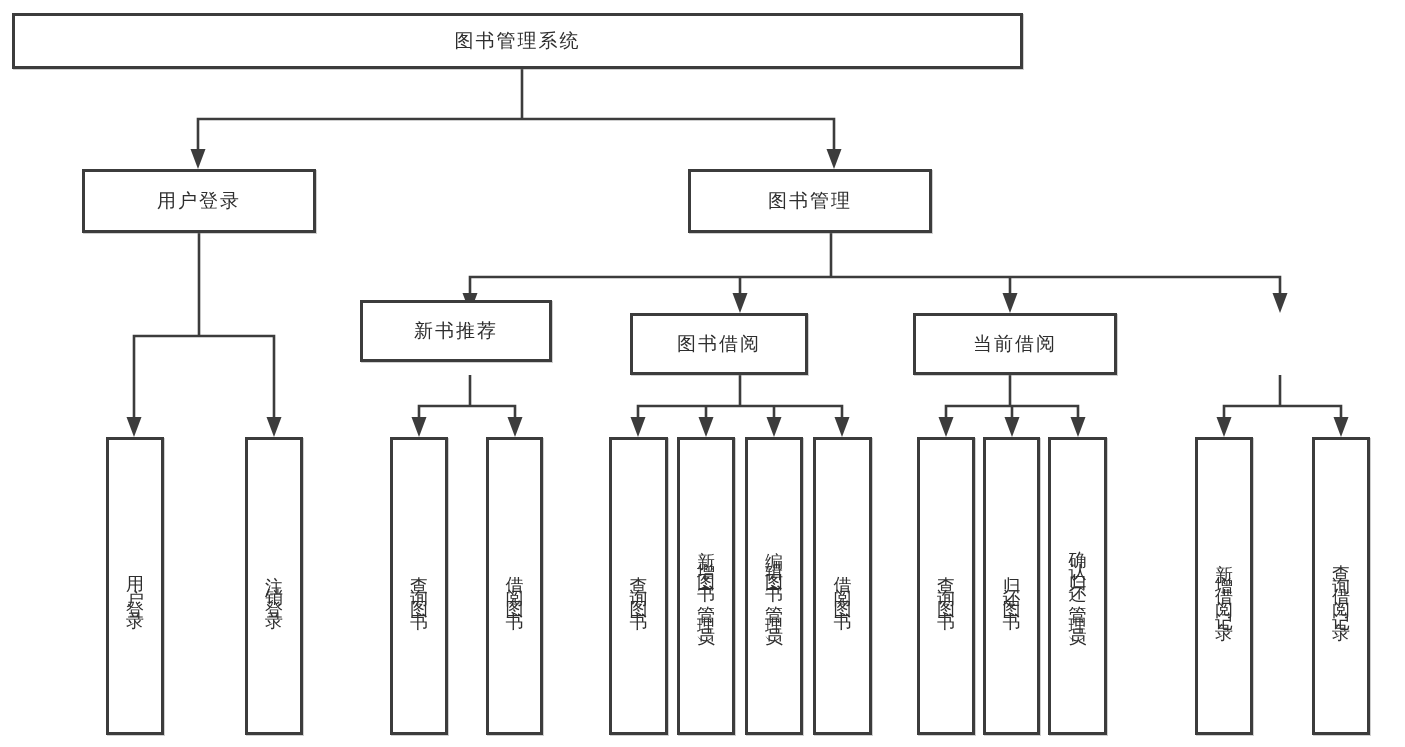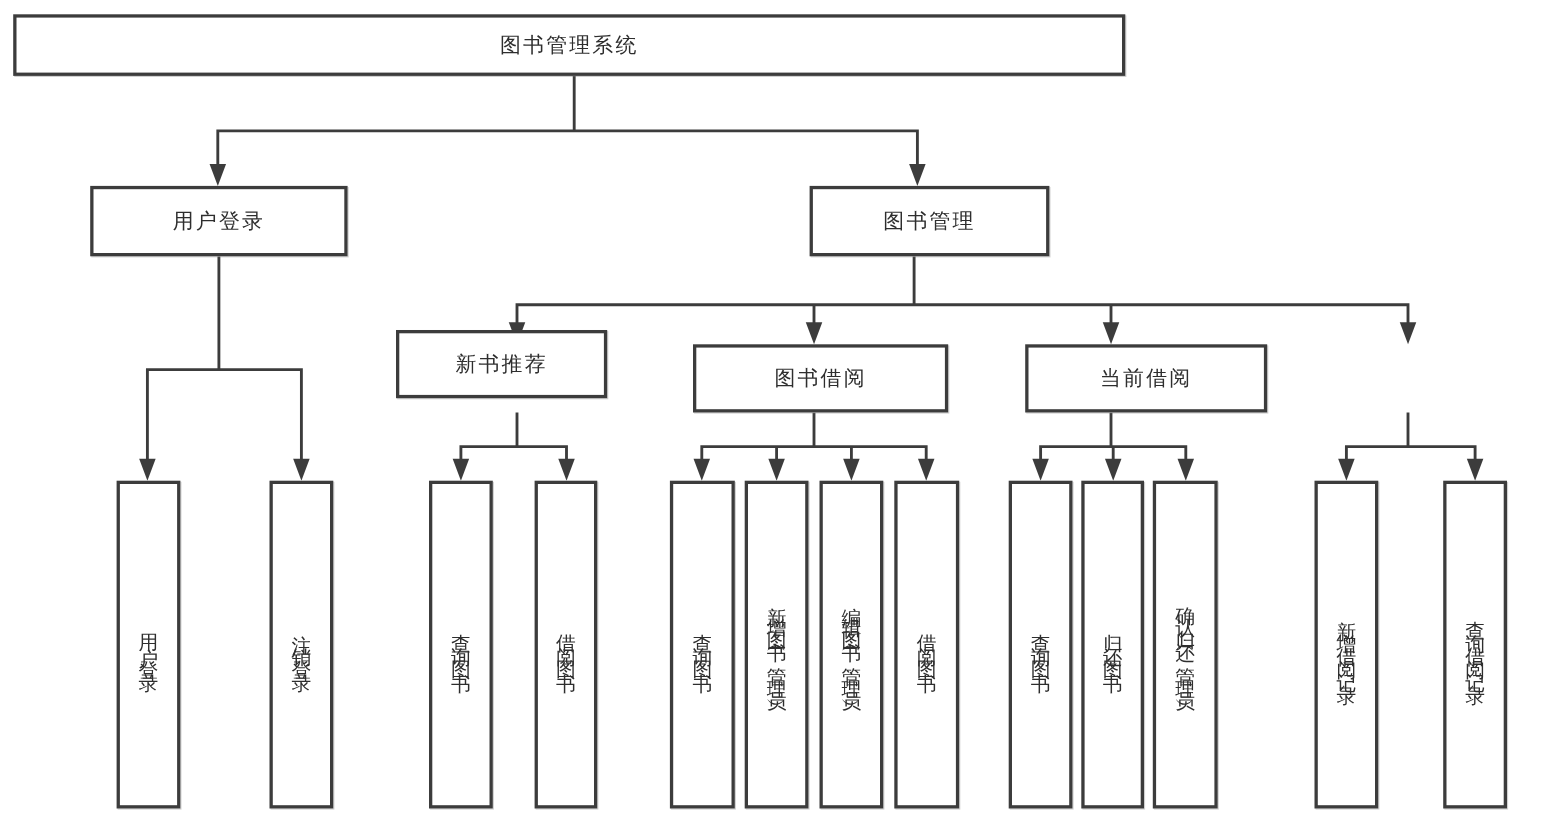--- a/index.html
+++ b/index.html
@@ -121,31 +121,31 @@
     </g>
   </svg>
 
   <div class="box" style="left:12px;top:13px;width:1011px;height:56px">
     <span class="hlabel">图书管理系统</span>
   </div>
 
   <div class="box" style="left:82px;top:169px;width:234px;height:64px">
     <span class="hlabel">用户登录</span>
   </div>
-  <div class="box" style="left:736px;top:169px;width:218px;height:64px">
+  <div class="box" style="left:688px;top:169px;width:244px;height:64px">
     <span class="hlabel">图书管理</span>
   </div>
 
   <div class="box" style="left:360px;top:300px;width:192px;height:62px">
     <span class="hlabel">新书推荐</span>
   </div>
-  <div class="box" style="left:630px;top:313px;width:232px;height:62px">
+  <div class="box" style="left:630px;top:313px;width:178px;height:62px">
     <span class="hlabel">图书借阅</span>
   </div>
-  <div class="box" style="left:932px;top:313px;width:220px;height:62px">
+  <div class="box" style="left:913px;top:313px;width:204px;height:62px">
     <span class="hlabel">当前借阅</span>
   </div>
 
   <div class="box" style="left:106px;top:437px;width:58px;height:298px">
     <span class="vlabel">用户登录</span>
   </div>
   <div class="box" style="left:245px;top:437px;width:58px;height:298px">
     <span class="vlabel">注销登录</span>
   </div>
 

